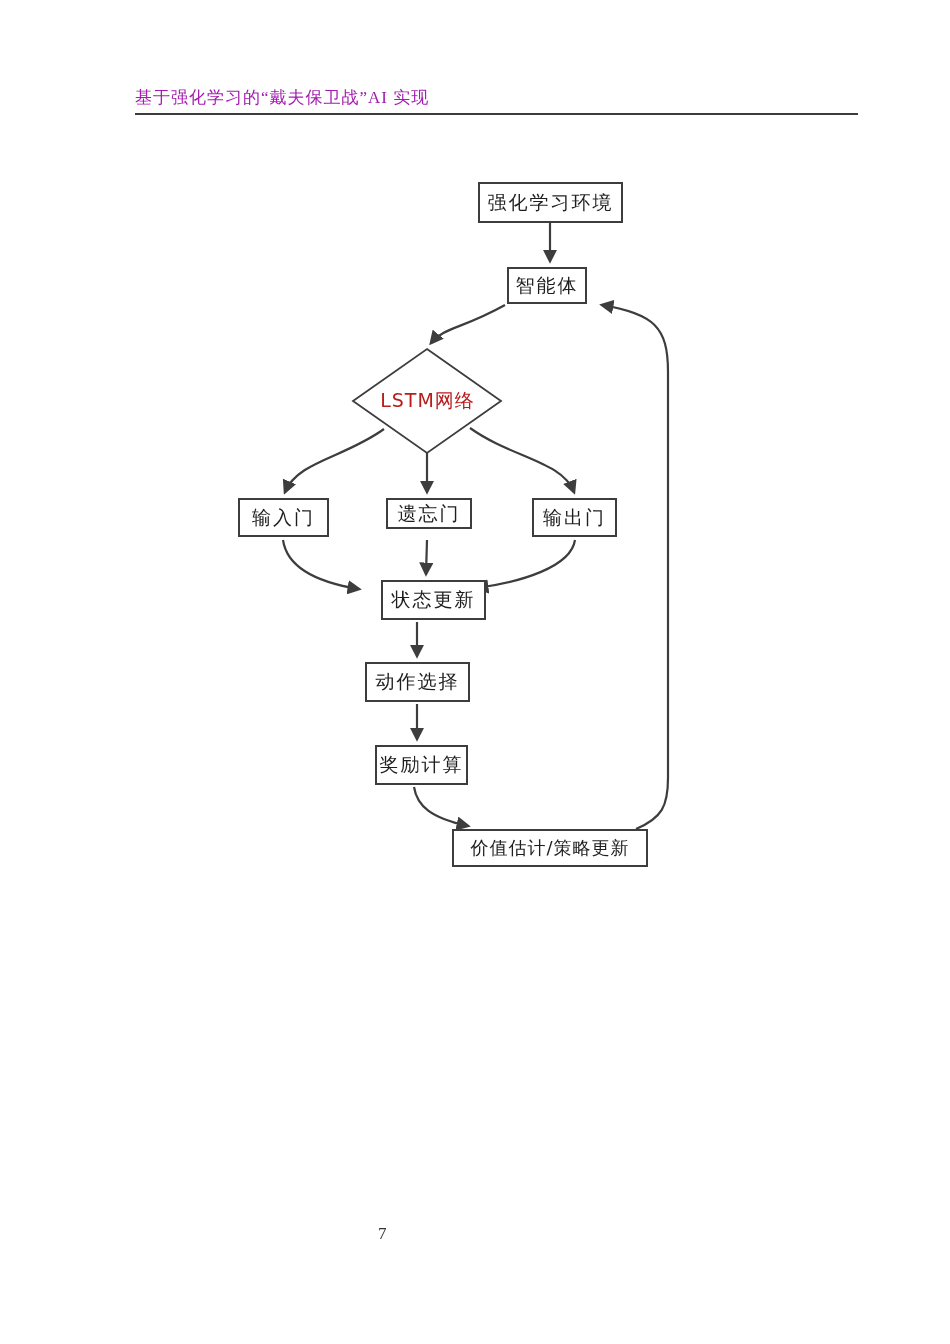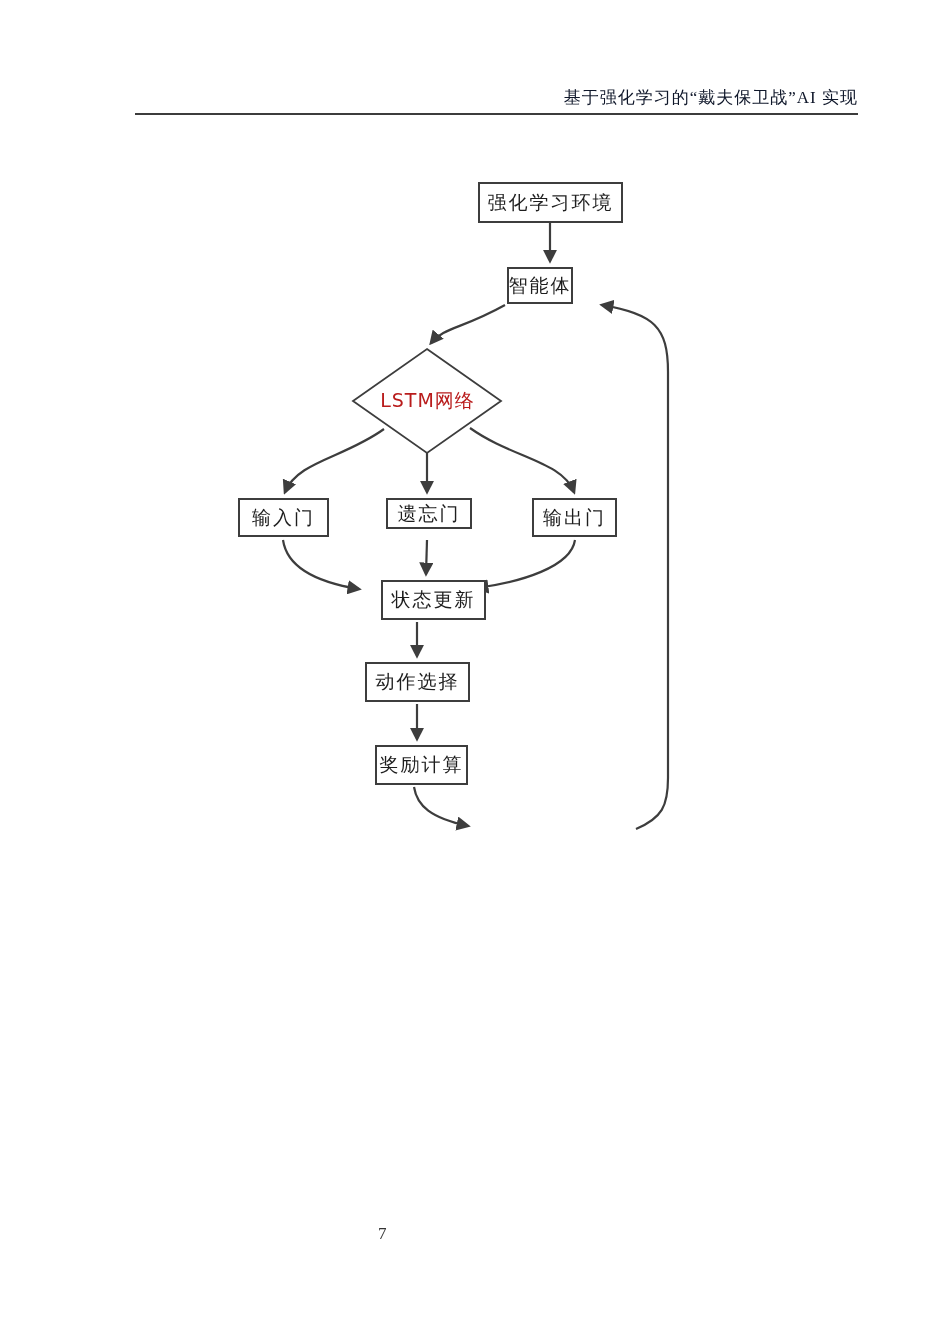--- a/index.html
+++ b/index.html
@@ -12,24 +12,24 @@
     background: #ffffff;
     overflow: hidden;
     font-family: "Liberation Serif", serif;
     color: #1c1c1c;
   }
 
   
   .header-title {
     position: absolute;
     left: 135px; top: 86px; width: 723px;
-    text-align: right;
+    text-align: left;
     font-size: 17px;
     letter-spacing: 1px;
-    color: #0f172a;
+    color: #a21caf;
     font-family: "Liberation Serif", serif;
   }
   .header-rule {
     position: absolute;
     left: 135px; top: 113px; width: 723px; height: 2px;
     background: #3c3c3c;
   }
 
   
   .chart-svg {
@@ -44,21 +44,21 @@
     display: flex;
     align-items: center;
     justify-content: center;
     font-family: "DejaVu Sans", sans-serif;
     font-size: 19px;
     letter-spacing: 2px;
     color: #1e1e1e;
     white-space: nowrap;
   }
   .node-env          { left: 478px; top: 182px; width: 145px; height: 41px; }
-  .node-agent        { left: 507px; top: 267px; width:  66px; height: 37px; }
+  .node-agent        { left: 507px; top: 267px; width:  80px; height: 37px; }
   .node-input-gate   { left: 238px; top: 498px; width:  91px; height: 39px; }
   .node-forget-gate  { left: 386px; top: 498px; width:  86px; height: 31px; }
   .node-output-gate  { left: 532px; top: 498px; width:  85px; height: 39px; }
   .node-state-update { left: 365px; top: 580px; width: 105px; height: 40px; margin-left: 16px; }
   .node-action       { left: 365px; top: 662px; width: 105px; height: 40px; font-family: Liberation Mono, monospace; }
   .node-reward       { left: 375px; top: 745px; width: 93px; height: 40px; }
   .node-value-policy { left: 452px; top: 829px; width: 196px; height: 38px;
                        font-size: 18px; letter-spacing: 1px; }
   .diamond-label {
     position: absolute;
@@ -130,18 +130,19 @@
 
   <div class="node node-env">强化学习环境</div>
   <div class="node node-agent">智能体</div>
   <div class="diamond-label">LSTM网络</div>
   <div class="node node-input-gate">输入门</div>
   <div class="node node-forget-gate">遗忘门</div>
   <div class="node node-output-gate">输出门</div>
   <div class="node node-state-update">状态更新</div>
   <div class="node node-action">动作选择</div>
   <div class="node node-reward">奖励计算</div>
+  <div class="node node-value-policy">价值估计/策略更新</div>
 
 
 
   <div class="page-number">7</div>
 
 </div>
 
 </body></html>

